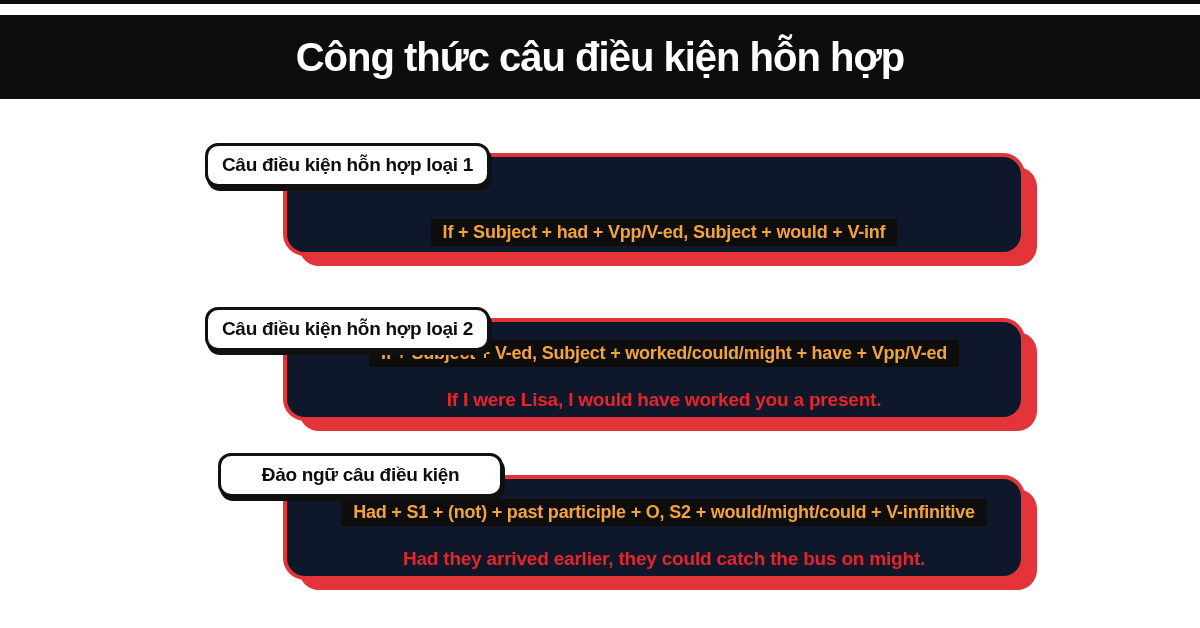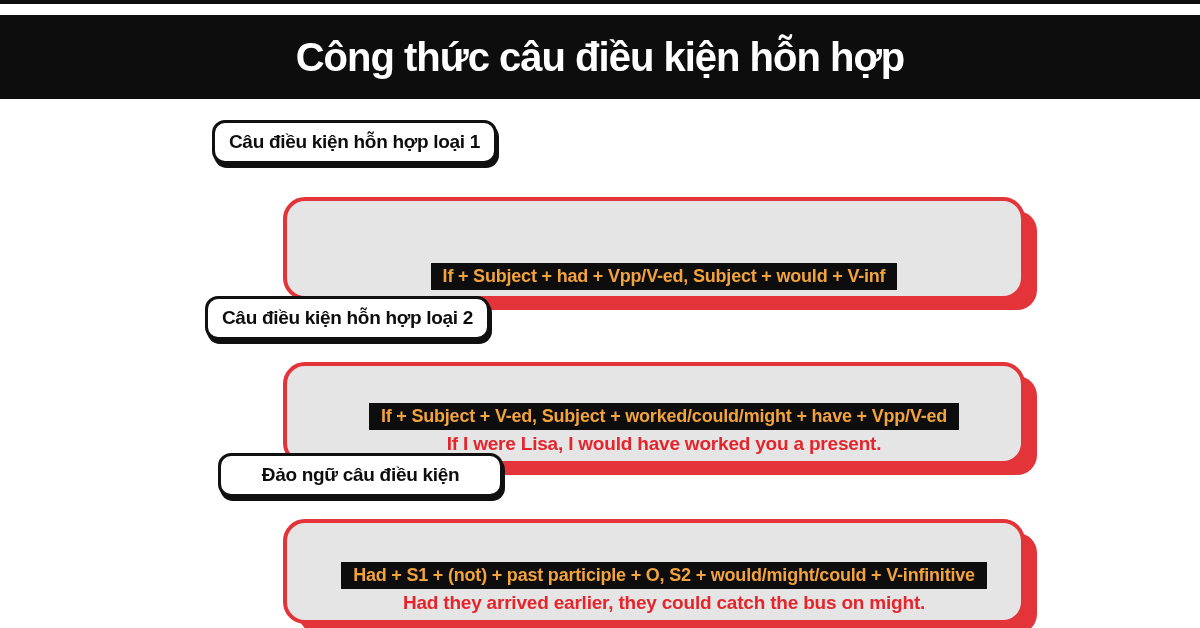--- a/index.html
+++ b/index.html
@@ -20,45 +20,44 @@
   }
   .title {
     color: #ffffff; font-size: 40px; font-weight: 700; letter-spacing: -1px;
     white-space: nowrap;
   }
 
   .section { position: absolute; left: 0; top: 0; width: 1200px; height: 0; }
 
   .bigbox {
     position: absolute; left: 283px; width: 742px;
-    background: #e5e5e5;
+    background: #0f172a;
     border: 4px solid var(--red, #E23439);
     border-radius: 22px;
     box-shadow: 14px 12px 0 -2px var(--red, #E23439);
     display: flex; flex-direction: column; align-items: center; justify-content: flex-end;
-    gap: 3px; padding-bottom: 6px; padding-left: 30px; padding-right: 10px;
+    gap: 22px; padding-bottom: 6px; padding-left: 30px; padding-right: 10px;
     z-index: 1;
-    margin-top: 44px;
   }
   .s1 .bigbox { top: 153px; height: 103px; }
   .s2 .bigbox { top: 318px; height: 103px; }
   .s3 .bigbox { top: 475px; height: 105px; }
 
   .labelbox {
     position: absolute; left: 205px; width: 285px; height: 44px;
     background: #ffffff;
     border: 3px solid #101010;
     border-radius: 13px;
     box-shadow: 2px 4px 0 0 #101010;
     display: flex; align-items: center; justify-content: center;
     font-size: 19px; color: #0d0d0d; white-space: nowrap; letter-spacing: -0.3px;
     z-index: 2;
   }
-  .s1 .labelbox { top: 120px; margin-left: 7px; }
-  .s2 .labelbox { top: 296px; }
+  .s1 .labelbox { top: 143px; }
+  .s2 .labelbox { top: 307px; }
   .s3 .labelbox { top: 453px; margin-left: 13px; }
 
   .formula {
     background: var(--black, #0d0d0d);
     color: var(--orange, #F2A33C);
     font-size: 18px; line-height: 27px; letter-spacing: -0.2px;
     padding: 0 12px; white-space: nowrap;
   }
   .example {
     color: var(--red_text, #E6242B);

